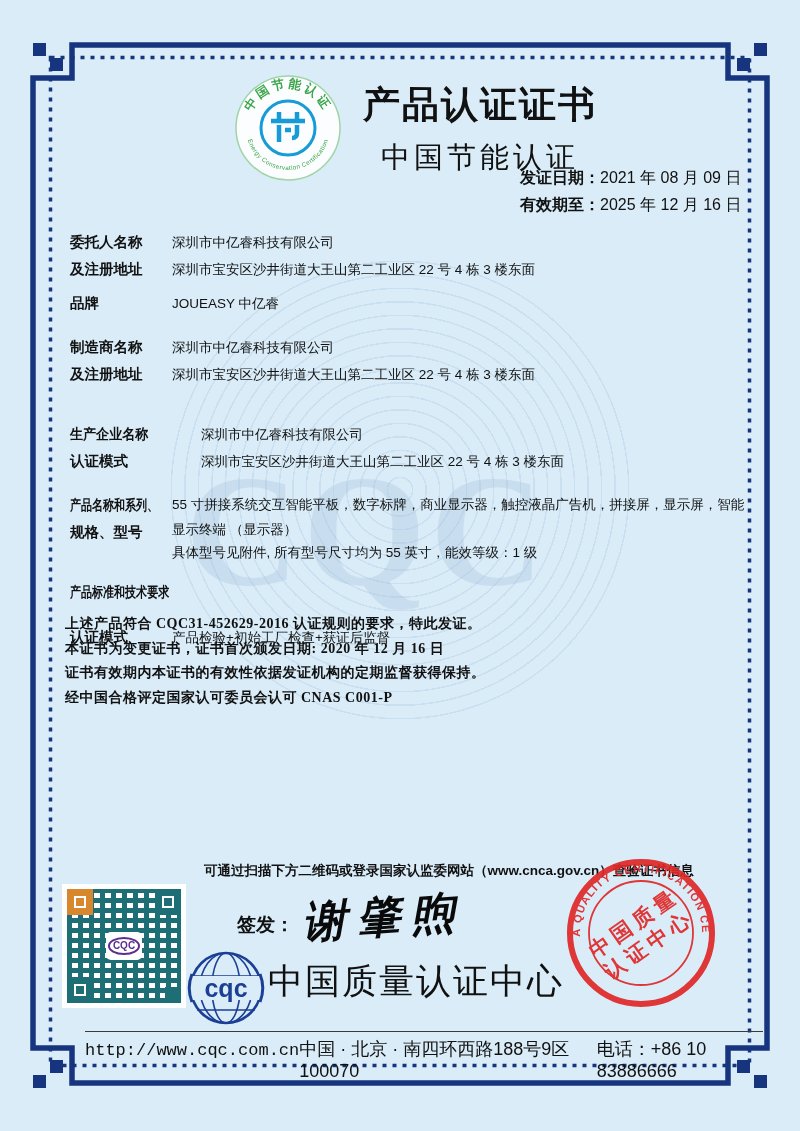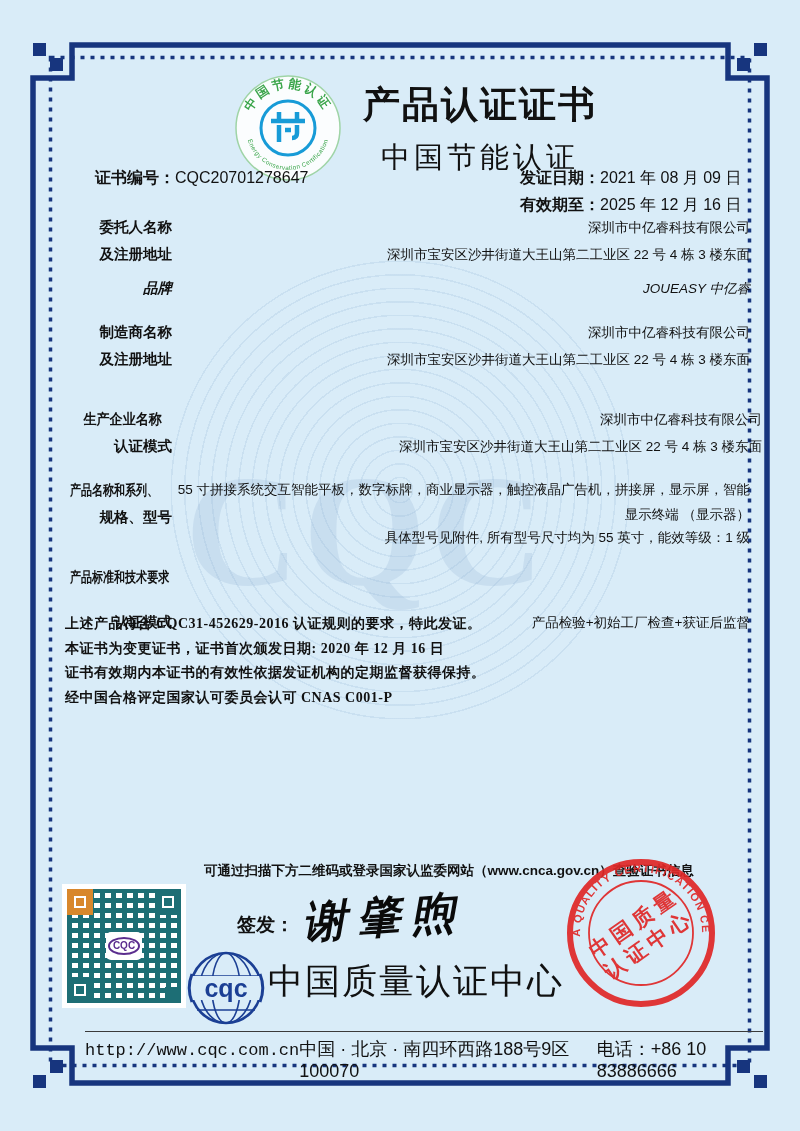--- a/index.html
+++ b/index.html
@@ -18,21 +18,21 @@
   .title{font-size:37px;font-weight:bold;letter-spacing:2px;}
   .subtitle{font-size:29px;margin-top:8px;letter-spacing:4px;font-weight:500;}
   .energy-logo{left:234px;top:74px;}
 
   
   .cert-no{left:95px;top:168px;font-size:16px;}
   .kai{font-family:"Liberation Serif",serif;font-weight:bold;}
   .dates{left:520px;top:164px;font-size:16px;line-height:27px;}
 
   
-  .fields{left:70px;top:214px;width:692px;text-align:right;}
+  .fields{left:70px;top:229px;width:692px;}
   .frow{display:flex;align-items:flex-start;}
   .flabels{width:102px;flex:0 0 102px;font-weight:bold;font-size:14.5px;line-height:27px;white-space:nowrap;}
   .compress{transform:scaleX(0.76);transform-origin:left center;}
   .compress2{transform:scaleX(0.9);transform-origin:left center;}
   .fvals{font-size:13.5px;line-height:27px;width:578px;}
   .fvals .small{line-height:22px;}
 
   
   .statements{left:65px;top:612px;font-family:"Liberation Serif",serif;font-weight:600;
     font-size:14px;line-height:24.5px;letter-spacing:0.5px;}
@@ -115,42 +115,39 @@
       <path d="M -9 -3 V 14"></path>
       <path d="M 9 -3 V 5 Q 9 10 4 10"></path>
       <path d="M -3 2 H 3"></path>
     </g>
   </svg>
   <div class="abs title-block">
     <div class="title">产品认证证书</div>
     <div class="subtitle">中国节能认证</div>
   </div>
 
-  <div class="abs cert-no">
-    <span class="kai">证书编号：</span><span>CQC20701278647</span>
-  </div>
   <div class="abs dates">
     <div><span class="kai">发证日期：</span><span>2021 年 08 月 09 日</span></div>
     <div><span class="kai">有效期至：</span><span>2025 年 12 月 16 日</span></div>
   </div>
 
   <div class="abs fields">
 
     <div class="frow">
       <div class="flabels">
         <div>委托人名称</div>
         <div>及注册地址</div>
       </div>
       <div class="fvals">
         <div>深圳市中亿睿科技有限公司</div>
         <div>深圳市宝安区沙井街道大王山第二工业区 22 号 4 栋 3 楼东面</div>
       </div>
     </div>
 
-    <div class="frow" style="margin-top:7px;font-style:italic;">
+    <div class="frow" style="margin-top:7px;">
       <div class="flabels">品牌</div>
       <div class="fvals">JOUEASY 中亿睿</div>
     </div>
 
     <div class="frow" style="margin-top:17px;">
       <div class="flabels">
         <div>制造商名称</div>
         <div>及注册地址</div>
       </div>
       <div class="fvals">

